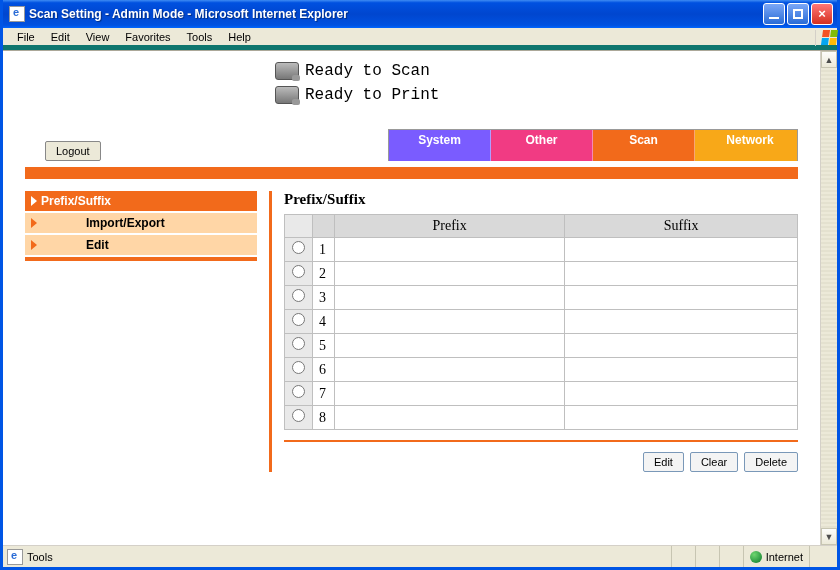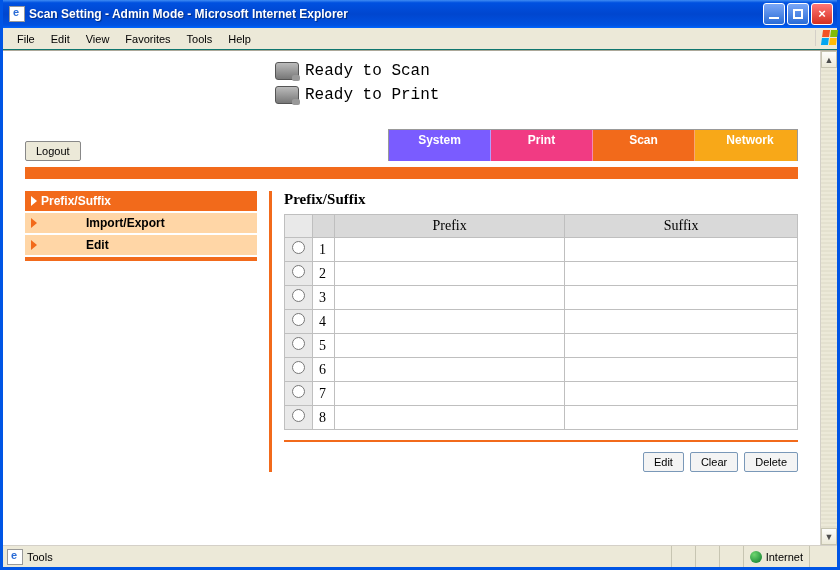--- a/index.html
+++ b/index.html
@@ -47,21 +47,21 @@
     color:#fff;
   }
   .win-min,.win-max { background: linear-gradient(to bottom,#7ba7f7,#2a6cd6); }
   .win-close { background: linear-gradient(to bottom,#f77,#d43020); }
   .win-min span{ display:block; width:10px; height:2px; background:#fff; margin-top:8px;}
   .win-max span{ display:block; width:10px; height:10px; border:2px solid #fff;}
   .win-close span{ font-size:13px; line-height:10px;}
   
   .menubar {
     height: 22px; background:#ece9d8;
-    border-bottom:1px solid #0f766e;
+    border-bottom:5px solid #0f766e;
     display:flex; align-items:center;
     padding: 0 6px;
     font-size:11px;
     position: relative;
   }
   .menubar .menu-item { padding:2px 8px; cursor:default;}
   .menubar .win-flag {
     position:absolute; right:4px; top:2px;
     width:18px; height:16px;
     border-left:1px solid #d4d0c8;
@@ -102,21 +102,21 @@
     width:24px; height:18px; margin-right:6px;
     background:linear-gradient(#bbb,#777); border-radius:3px;
     border:1px solid #555;
     position:relative;
   }
   .dev-icon::after{content:""; position:absolute; right:-2px; bottom:-2px; width:8px; height:6px;background:#999;border-radius:2px;}
   .status-text{ font-family: Liberation Mono, monospace; font-size:16px;}
   
   .toprow { display:flex; align-items:flex-end; margin-top:22px;}
   .logout-btn {
-    margin-left:0;
+    margin-left:20px;
     border:1px solid #888; background:#ece9d8;
     padding:3px 10px; font-size:11px; border-radius:2px;
     cursor:default;
   }
   .tabs { margin-left:auto; display:flex; height:32px; border:1px solid #999; border-bottom:none;}
   .tab {
     width:102px; text-align:center;
     color:#fff; font-weight:bold; font-size:12px;
     line-height:21px;
     border-right:1px solid rgba(255,255,255,.4);
@@ -241,21 +241,21 @@
           <div class="status-row">
             <div class="dev-icon"></div>
             <span class="status-text">Ready to Print</span>
           </div>
         </div>
 
         <div class="toprow">
           <button class="logout-btn">Logout</button>
           <div class="tabs">
             <div class="tab tab-system">System</div>
-            <div class="tab tab-print">Print</div>
+            <div class="tab tab-print">Other</div>
             <div class="tab tab-scan">Scan</div>
             <div class="tab tab-network">Network</div>
           </div>
         </div>
 
         <div class="orange-bar"></div>
 
         <div class="cols">
           <div class="sidebar">
             <div class="side-item side-active">

